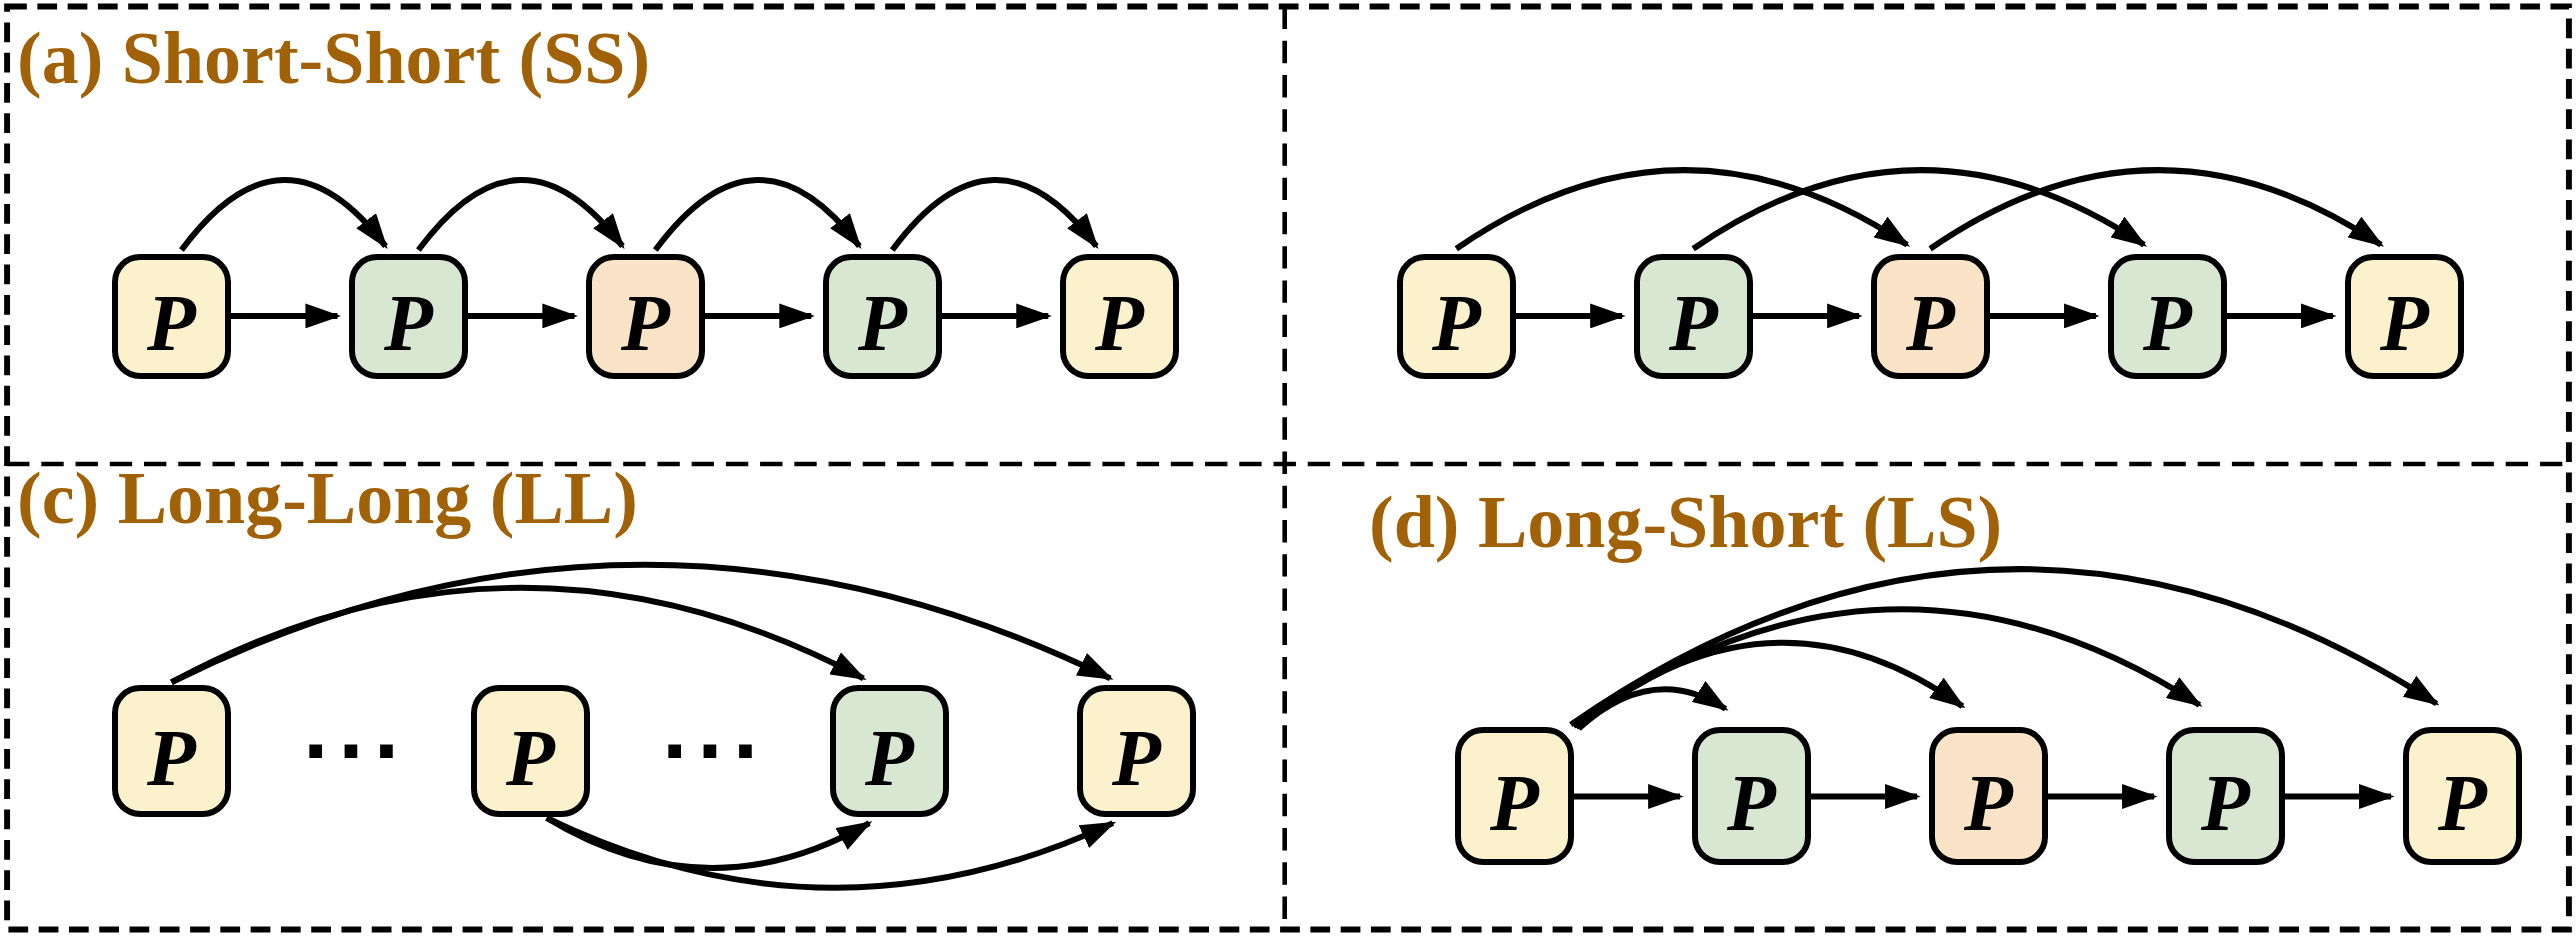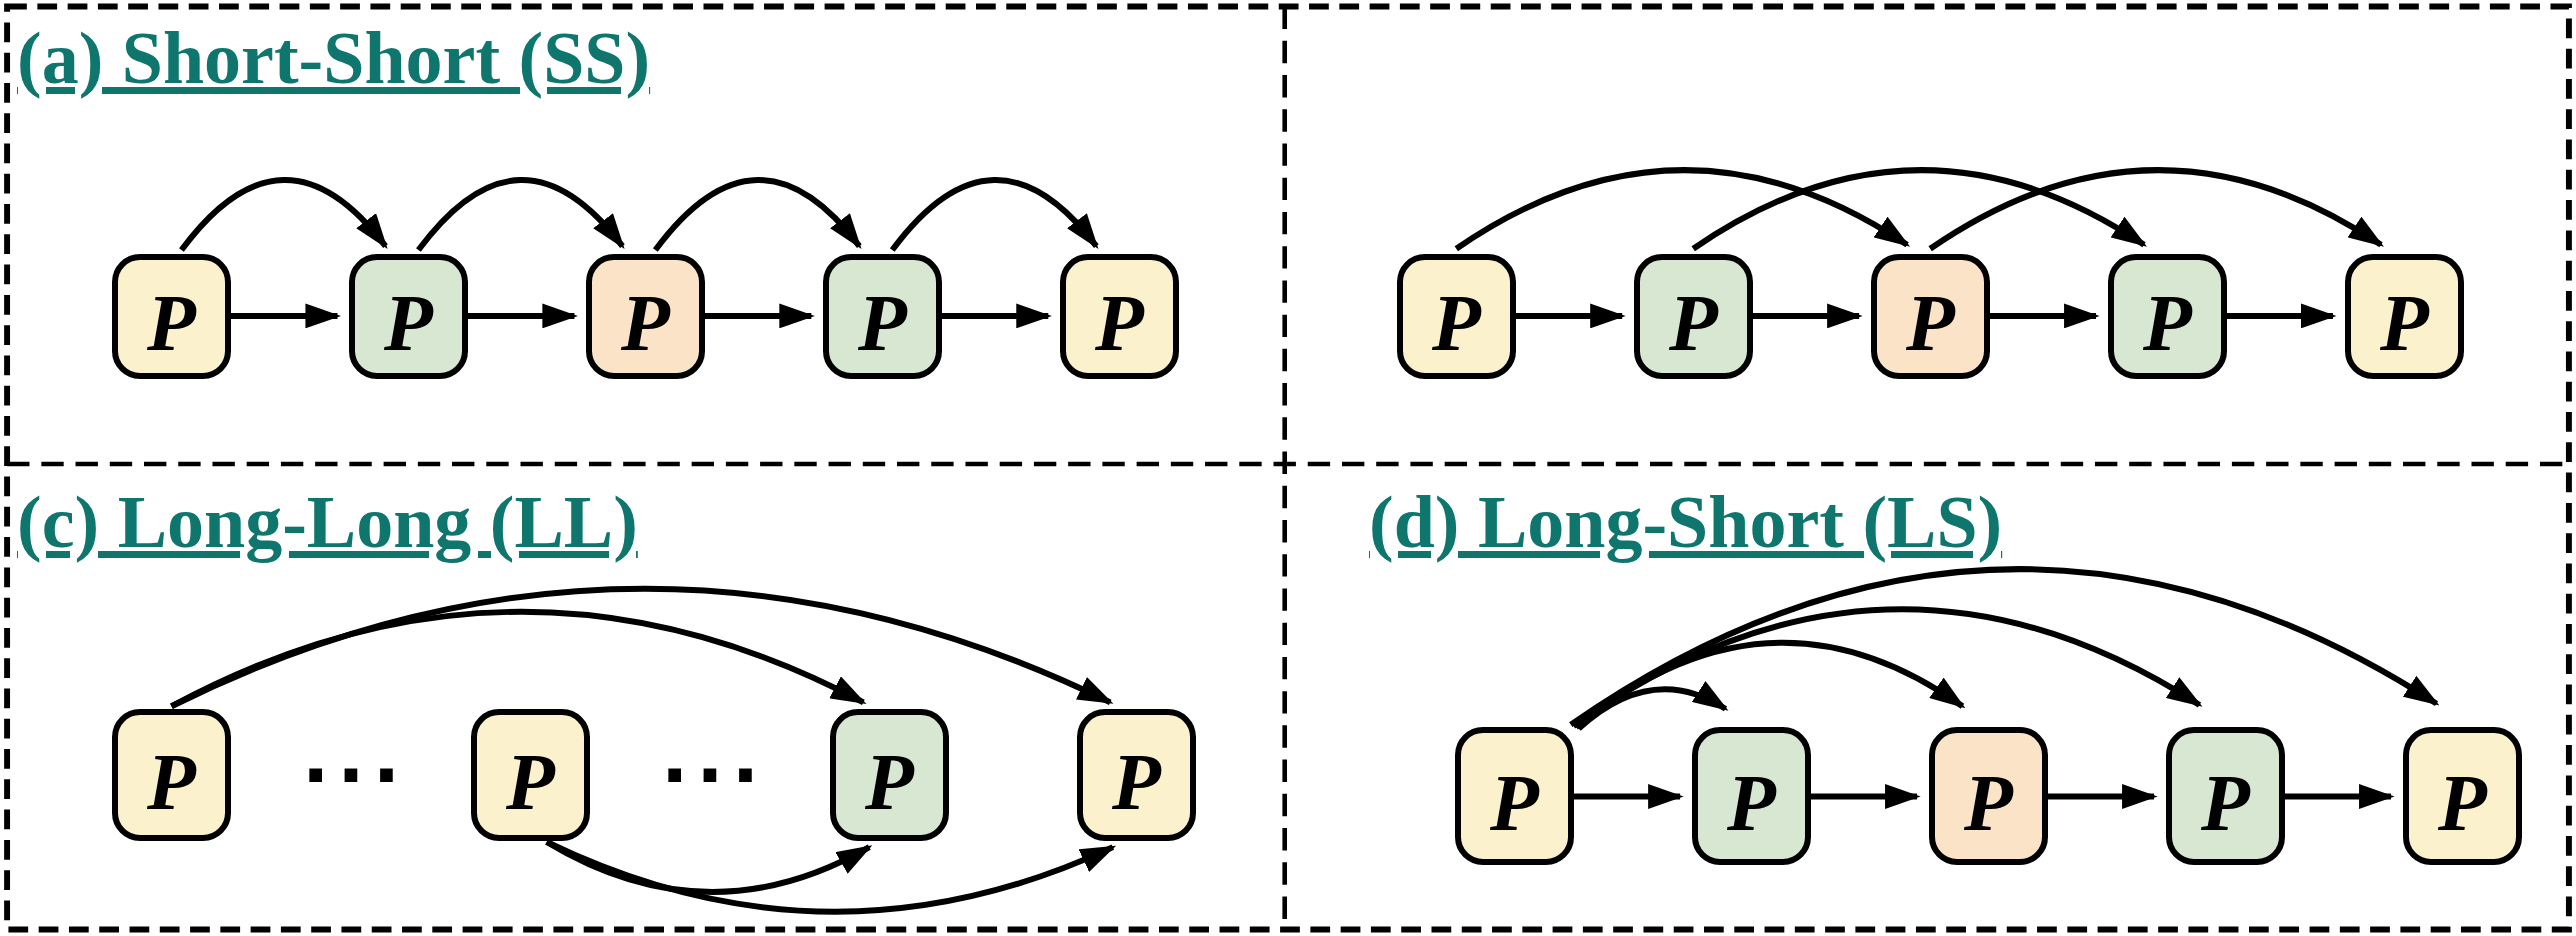--- a/index.html
+++ b/index.html
@@ -1,21 +1,21 @@
 <!DOCTYPE html>
 <html style="font-size:10.5px"><head>
 <meta charset="utf-8">
 <style>
   html,body{margin:0;padding:0;background:#ffffff;}
   .figure{position:relative;width:2576px;height:936px;background:#ffffff;overflow:hidden;
           font-family:"Liberation Serif",serif;}
   .frame,.wires{position:absolute;left:0;top:0;}
   .panel{position:absolute;}
-  .panel-title{position:absolute;left:17px;top:16px;margin:0;white-space:nowrap;color:#0f766e;
-               font:700 74px/1.15 "Liberation Serif",serif;text-decoration:underline;}
+  .panel-title{position:absolute;left:17px;top:16px;margin:0;white-space:nowrap;color:#a16207;
+               font:700 74px/1.15 "Liberation Serif",serif;}
   .wires{width:100%;height:100%;}
   .wires path{stroke:#000;stroke-width:9;fill:none;}
   .box{position:absolute;width:119px;box-sizing:border-box;border:6.6px solid #000;border-radius:28px;
        display:flex;align-items:center;justify-content:center;}
   .box-yellow{background:#FBF1CC;}
   .box-green{background:#D7E7D1;}
   .box-peach{background:#FBE3C8;}
   .p-label{font:italic 700 80px "Liberation Serif",serif;color:#000;padding-top:14.5px;}
   .dots{position:absolute;transform:translate(-50%,-50%);color:#000;white-space:nowrap;
         font:700 72px/1 "DejaVu Sans",sans-serif;letter-spacing:8px;padding-left:8px;}
@@ -85,21 +85,21 @@
       <span class="p-label">P</span>
       </div>
     <div class="box box-green" style="left:823px;top:254px;height:125px;">
       <span class="p-label">P</span>
       </div>
     <div class="box box-yellow" style="left:1060px;top:254px;height:125px;">
       <span class="p-label">P</span>
       </div>
   </section>
 
-  <section class="panel" style="left:0;top:464px;width:1285px;height:472px;">
+  <section class="panel" style="left:0;top:440px;width:1285px;height:472px;">
     <h2 class="panel-title">(c) Long-Long (LL)</h2>
     <svg class="wires" viewBox="0 0 1951 717">
       <path d="M260,368 Q786,84 1311,362" marker-end="url(#ah)"></path>
       <path d="M260,368 Q973,14 1686,362" marker-end="url(#ah)"></path>
       <path d="M830,574 Q1075,722 1320,582" marker-end="url(#ah)"></path>
       <path d="M830,574 Q1260,782 1690,582" marker-end="url(#ah)"></path>
     </svg>
     <div class="box box-yellow" style="left:112px;top:245px;height:132px;">
       <span class="p-label">P</span>
       </div>

